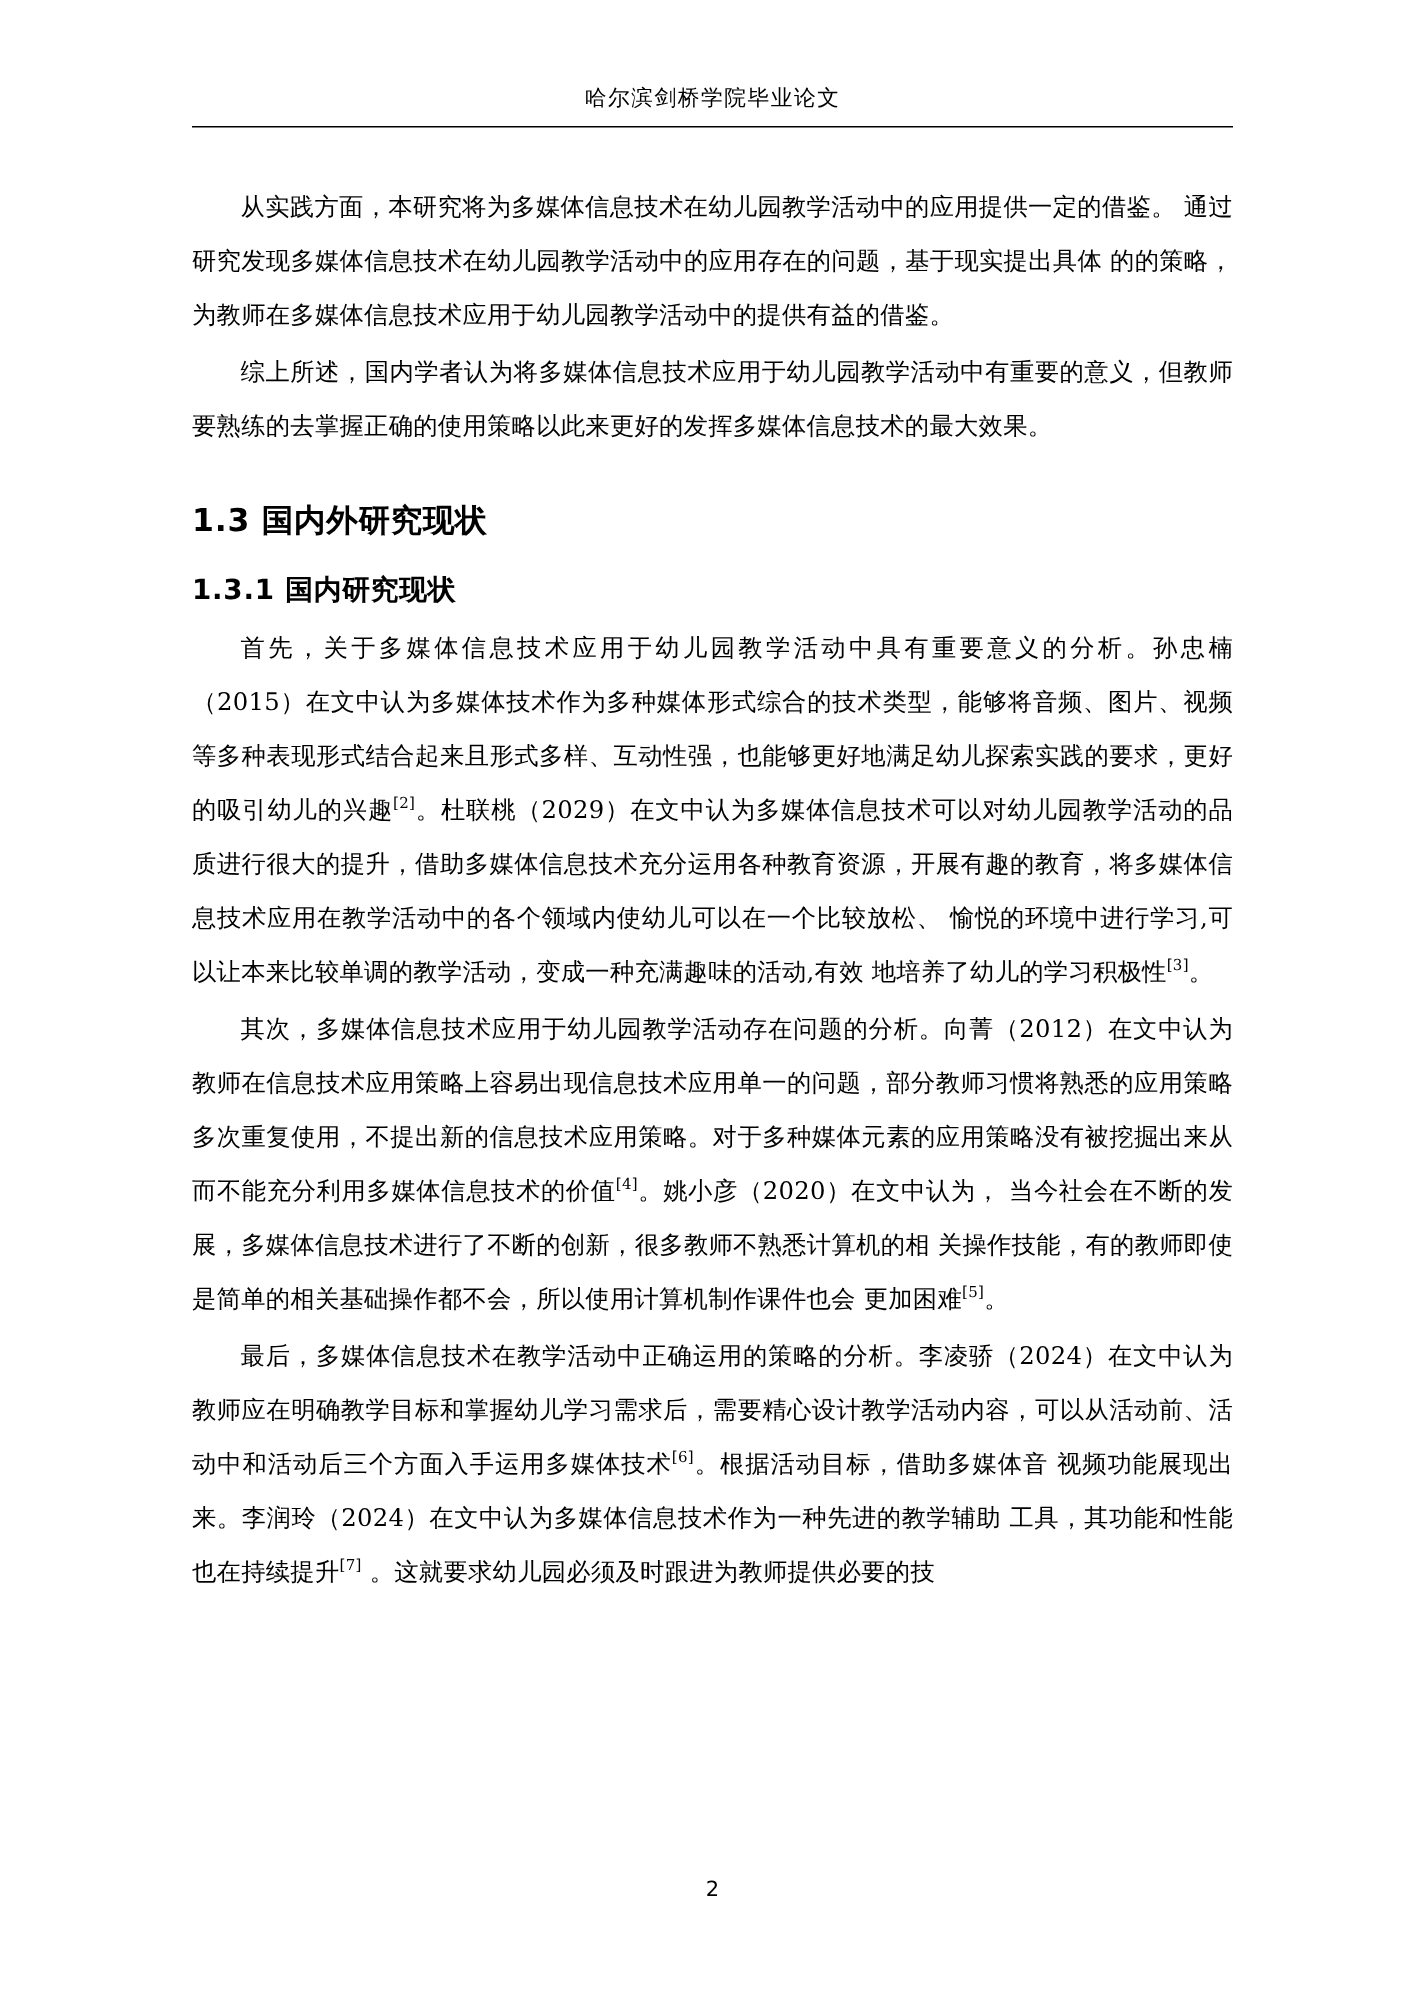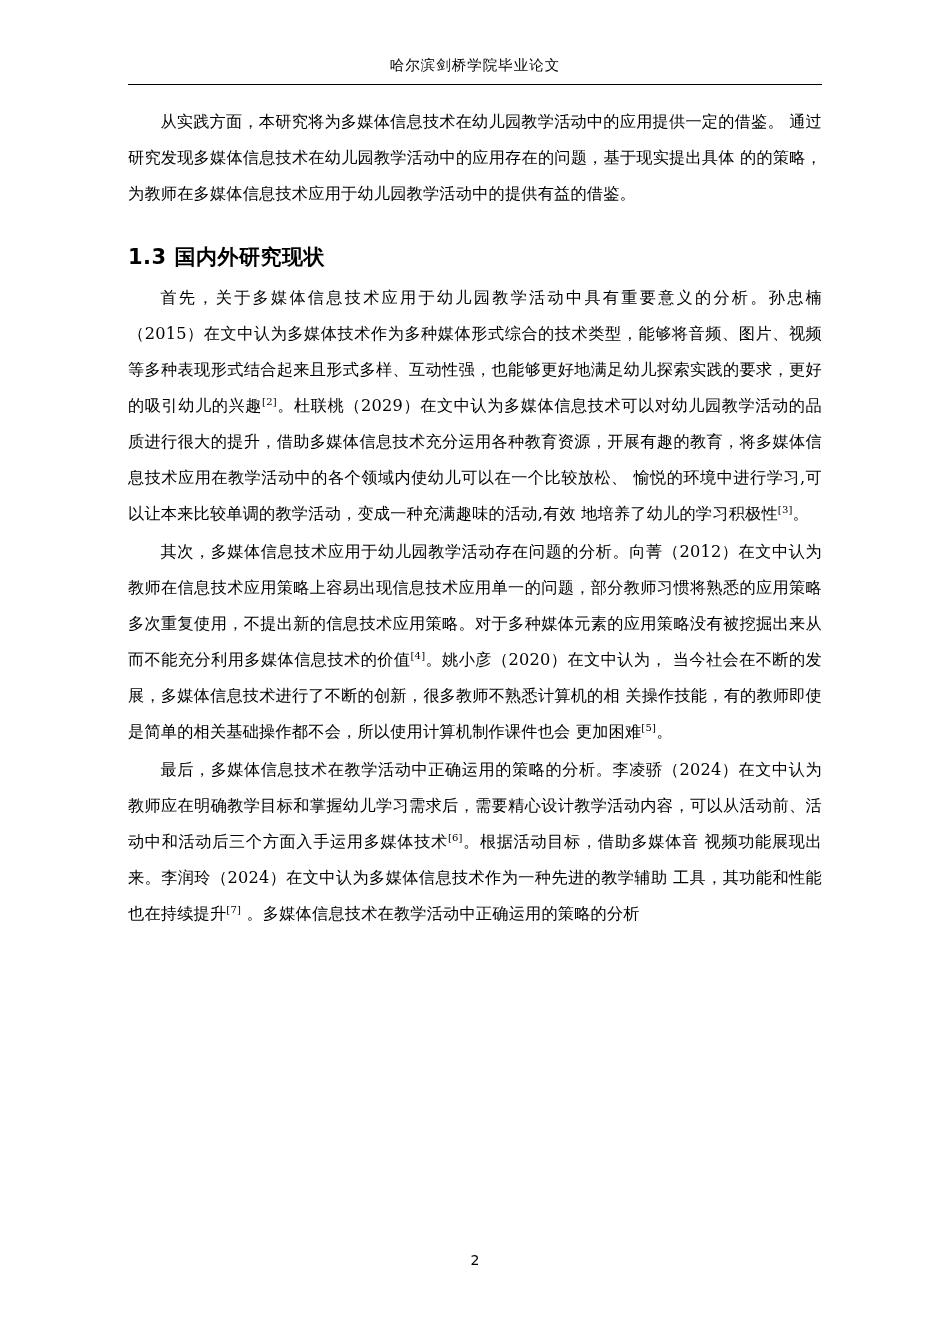--- a/index.html
+++ b/index.html
@@ -31,21 +31,21 @@
   }
   .header-rule {
     position: absolute;
     top: 84px;
     left: 128px;
     width: 694px;
     border-bottom: 1px solid #000;
   }
   .content {
     position: absolute;
-    top: 104px;
+    top: 120px;
     left: 128px;
     width: 694px;
   }
   p.body {
     margin: 0 0 2px 0;
     font-size: 16.2px;
     line-height: 36px;
     text-align: justify;
     text-justify: inter-ideograph;
     text-indent: 2em;
@@ -87,28 +87,30 @@
 
 <div class="page">
 
   <div class="header">哈尔滨剑桥学院毕业论文</div>
   <div class="header-rule"></div>
 
   <div class="content">
 
     <p class="body">从实践方面，本研究将为多媒体信息技术在幼儿园教学活动中的应用提供一定的借鉴。 通过研究发现多媒体信息技术在幼儿园教学活动中的应用存在的问题，基于现实提出具体 的的策略，为教师在多媒体信息技术应用于幼儿园教学活动中的提供有益的借鉴。</p>
 
+    <p class="body">综上所述，国内学者认为将多媒体信息技术应用于幼儿园教学活动中有重要的意义，但教师要熟练的去掌握正确的使用策略以此来更好的发挥多媒体信息技术的最大效果。</p>
 
     <h2 class="h-section">1.3  国内外研究现状</h2>
 
+    <h3 class="h-sub">1.3.1  国内研究现状</h3>
 
 
     <p class="body"><span>首先，关于多媒体信息技术应用于幼儿园教学活动中具有重要意义的分析。孙忠楠（2015）在文中认为多媒体技术作为多种媒体形式综合的技术类型，能够将音频、图片、视频等多种表现形式结合起来且形式多样、互动性强，也能够更好地满足幼儿探索实践的要求，更好的吸引幼儿的兴趣</span><sup>[2]</sup><span>。杜联桃（2029）在文中认为多媒体信息技术可以对幼儿园教学活动的品质进行很大的提升，借助多媒体信息技术充分运用各种教育资源，开展有趣的教育，将多媒体信息技术应用在教学活动中的各个领域内使幼儿可以在一个比较放松、 愉悦的环境中进行学习,可以让本来比较单调的教学活动，变成一种充满趣味的活动,有效 地培养了幼儿的学习积极性</span><sup>[3]</sup><span>。</span></p>
 
     <p class="body"><span>其次，多媒体信息技术应用于幼儿园教学活动存在问题的分析。向菁（2012）在文中认为教师在信息技术应用策略上容易出现信息技术应用单一的问题，部分教师习惯将熟悉的应用策略多次重复使用，不提出新的信息技术应用策略。对于多种媒体元素的应用策略没有被挖掘出来从而不能充分利用多媒体信息技术的价值</span><sup>[4]</sup><span>。姚小彦（2020）在文中认为， 当今社会在不断的发展，多媒体信息技术进行了不断的创新，很多教师不熟悉计算机的相 关操作技能，有的教师即使是简单的相关基础操作都不会，所以使用计算机制作课件也会 更加困难</span><sup>[5]</sup><span>。</span></p>
 
-    <p class="body"><span>最后，多媒体信息技术在教学活动中正确运用的策略的分析。李凌骄（2024）在文中认为教师应在明确教学目标和掌握幼儿学习需求后，需要精心设计教学活动内容，可以从活动前、活动中和活动后三个方面入手运用多媒体技术</span><sup>[6]</sup><span>。根据活动目标，借助多媒体音 视频功能展现出来。李润玲（2024）在文中认为多媒体信息技术作为一种先进的教学辅助 工具，其功能和性能也在持续提升</span><sup>[7]</sup><span> 。多媒体信息技术在教学活动中正确运用的策略的分析</span></p>
+    <p class="body"><span>最后，多媒体信息技术在教学活动中正确运用的策略的分析。李凌骄（2024）在文中认为教师应在明确教学目标和掌握幼儿学习需求后，需要精心设计教学活动内容，可以从活动前、活动中和活动后三个方面入手运用多媒体技术</span><sup>[6]</sup><span>。根据活动目标，借助多媒体音 视频功能展现出来。李润玲（2024）在文中认为多媒体信息技术作为一种先进的教学辅助 工具，其功能和性能也在持续提升</span><sup>[7]</sup><span> 。这就要求幼儿园必须及时跟进为教师提供必要的技</span></p>
 
   </div>
 
   <div class="footer-page">2</div>
 
 </div>
 
 </body></html>

